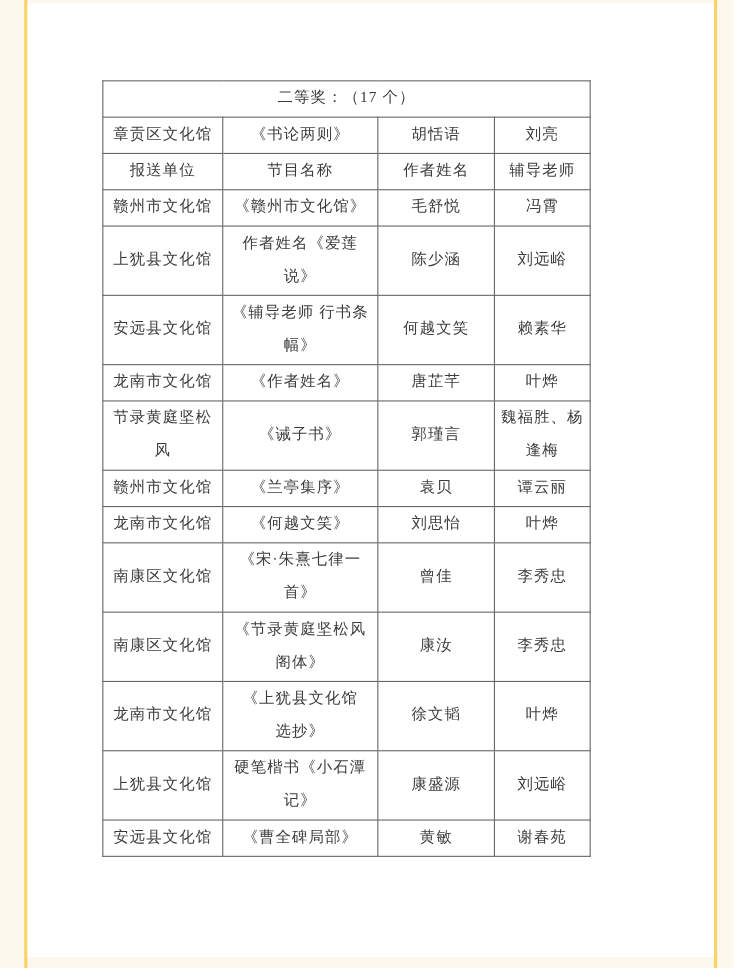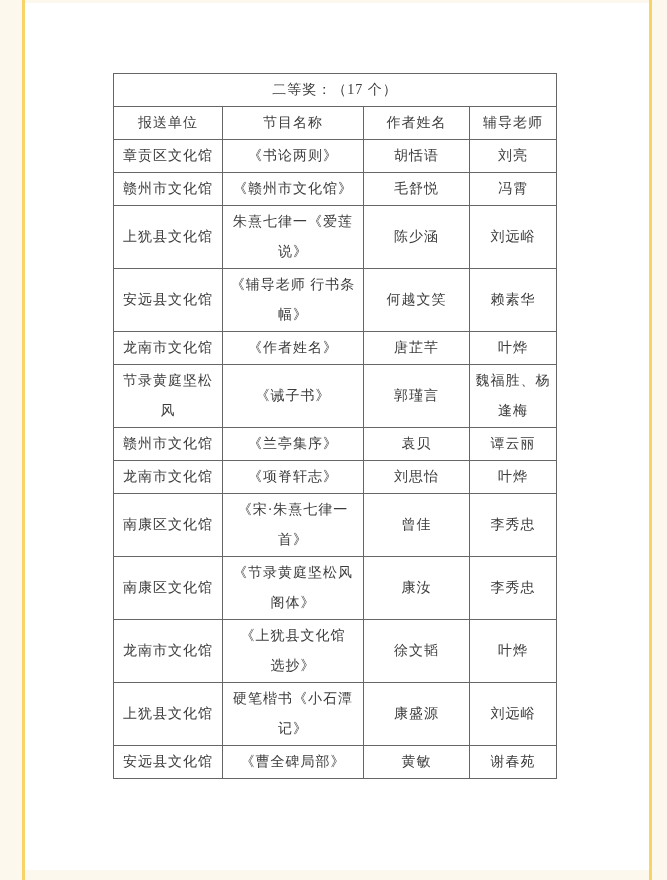--- a/index.html
+++ b/index.html
@@ -27,21 +27,21 @@
     left: 0;
     top: 3px;
     width: 100%;
     height: 867px;
     background: #ffffff;
   }
   table.awards {
     border-collapse: collapse;
     table-layout: fixed;
     width: 443px;
-    margin-left: 88px;
+    margin-left: 68px;
     margin-top: 70px;
   }
   table.awards td {
     border: 1px solid #666666;
     font-size: 14px;
     color: #3c3c3c;
     letter-spacing: 1px;
     text-align: center;
     vertical-align: middle;
     line-height: 30px;
@@ -64,40 +64,40 @@
         <col class="col-unit">
         <col class="col-program">
         <col class="col-author">
         <col class="col-teacher">
       </colgroup>
       <tbody>
         <tr>
           <td colspan="4">二等奖：（17 个）</td>
         </tr>
         <tr>
+          <td>章贡区文化馆</td>
+          <td>《书论两则》</td>
+          <td>胡恬语</td>
+          <td>刘亮</td>
+        </tr>
+        <tr>
           <td>报送单位</td>
           <td>节目名称</td>
           <td>作者姓名</td>
           <td>辅导老师</td>
-        </tr>
-        <tr>
-          <td>章贡区文化馆</td>
-          <td>《书论两则》</td>
-          <td>胡恬语</td>
-          <td>刘亮</td>
         </tr>
         <tr>
           <td>赣州市文化馆</td>
           <td>《赣州市文化馆》</td>
           <td>毛舒悦</td>
           <td>冯霄</td>
         </tr>
         <tr>
           <td>上犹县文化馆</td>
-          <td>朱熹七律一《爱莲说》</td>
+          <td>作者姓名《爱莲说》</td>
           <td>陈少涵</td>
           <td>刘远峪</td>
         </tr>
         <tr>
           <td>安远县文化馆</td>
           <td>《辅导老师 行书条
 幅》</td>
           <td>何越文笑</td>
           <td>赖素华</td>
         </tr>
@@ -115,21 +115,21 @@
 逢梅</td>
         </tr>
         <tr>
           <td>赣州市文化馆</td>
           <td>《兰亭集序》</td>
           <td>袁贝</td>
           <td>谭云丽</td>
         </tr>
         <tr>
           <td>龙南市文化馆</td>
-          <td>《项脊轩志》</td>
+          <td>《何越文笑》</td>
           <td>刘思怡</td>
           <td>叶烨</td>
         </tr>
         <tr>
           <td>南康区文化馆</td>
           <td>《宋·朱熹七律一
 首》</td>
           <td>曾佳</td>
           <td>李秀忠</td>
         </tr>

